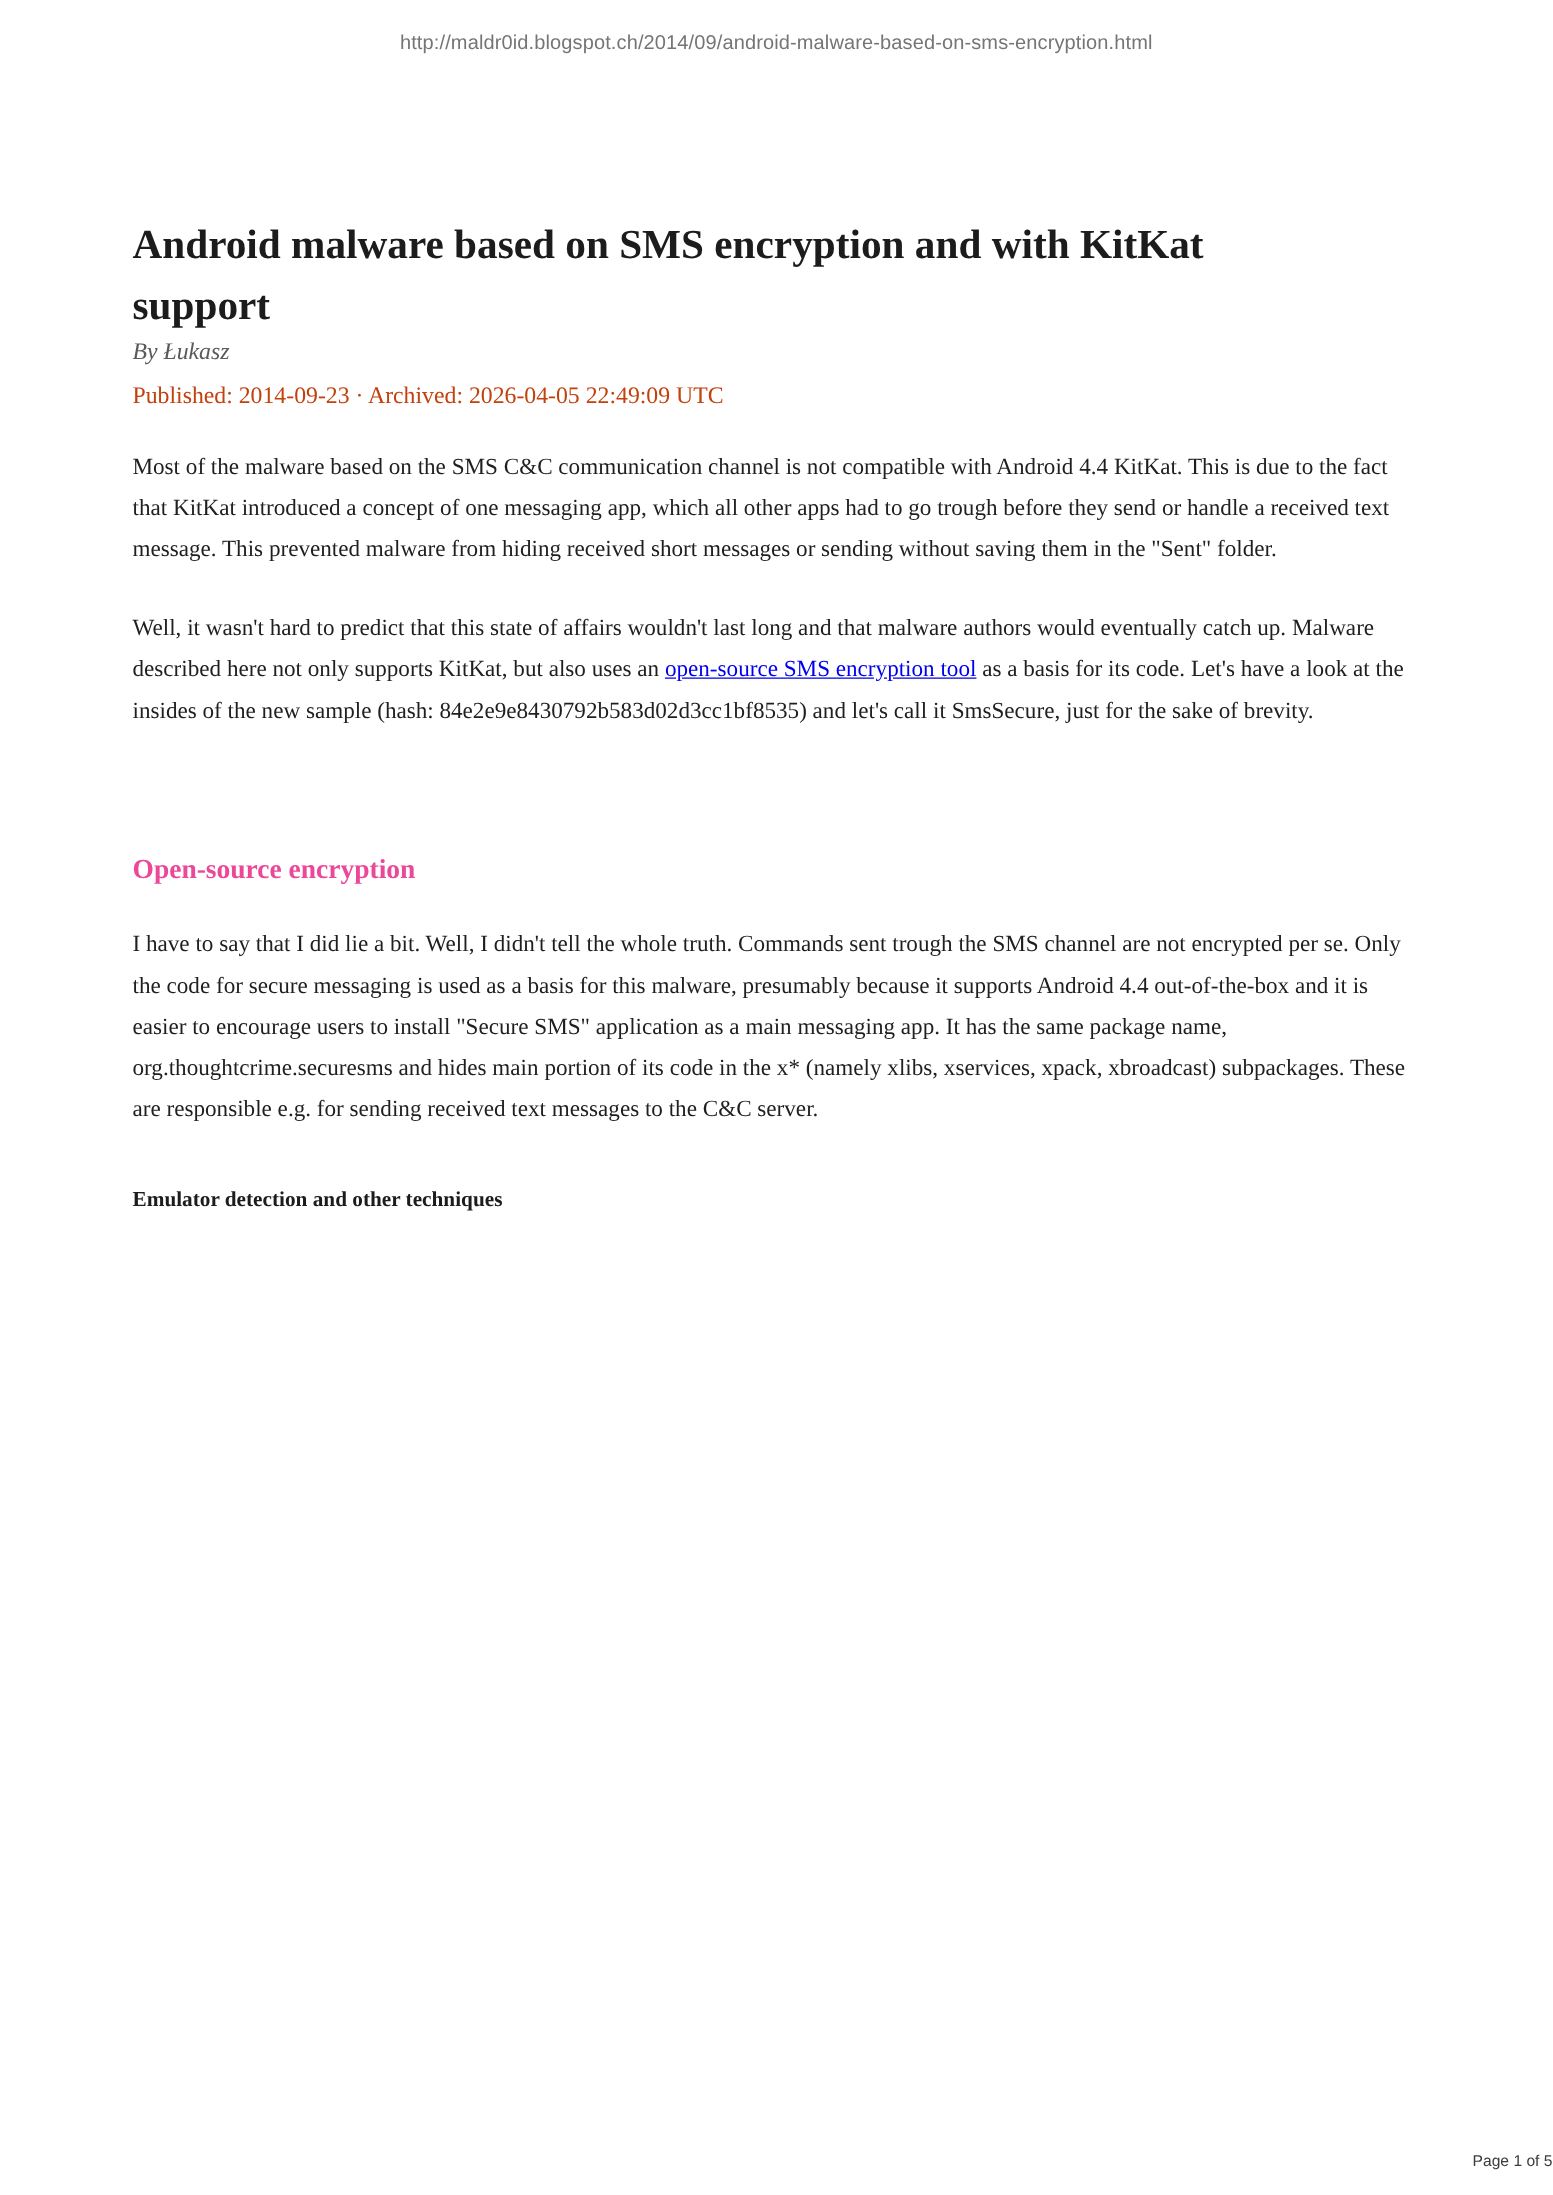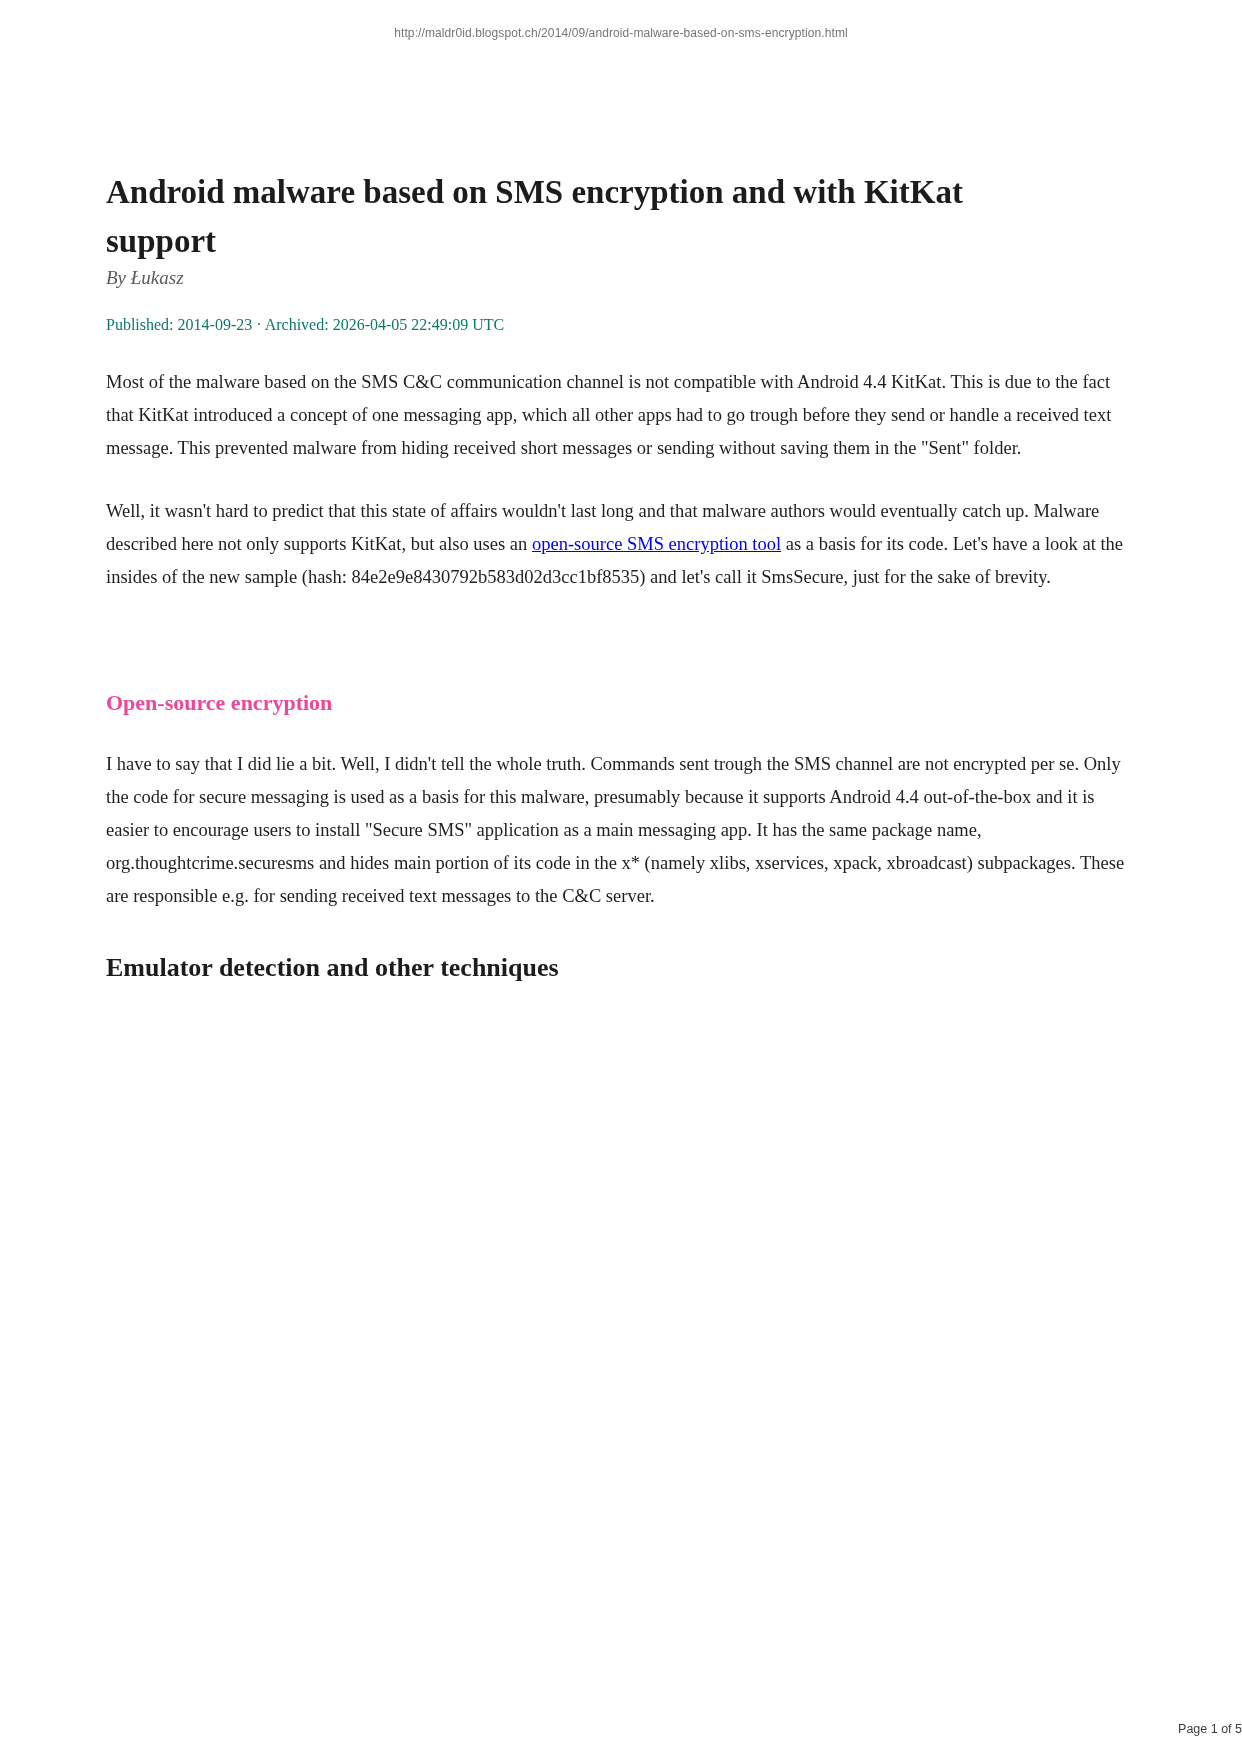--- a/index.html
+++ b/index.html
@@ -13,21 +13,21 @@
     position: relative;
     width: 1242px;
     height: 1756px;
     background: #ffffff;
     overflow: hidden;
   }
   .url-header {
     padding-top: 26px;
     text-align: center;
     font-family: "Liberation Sans", sans-serif;
-    font-size: 12px;
+    font-size: 16px;
     color: #757575;
     letter-spacing: 0.1px;
   }
   .article {
     width: 1030px;
     margin: 0 auto;
     color: #1f1f1f;
   }
   h1.title {
     margin-top: 128px;
@@ -37,41 +37,41 @@
     font-weight: bold;
     color: #1c1c1c;
   }
   .byline {
     font-size: 19px;
     line-height: 24px;
     color: #5a5a5a;
     font-style: italic;
   }
   .meta {
-    margin-top: 24px;
-    font-size: 16px;
+    margin-top: 12px;
+    font-size: 19px;
     line-height: 22px;
-    color: #0f766e;
+    color: #c2410c;
   }
   p.body-para {
     margin-top: 30px;
     font-size: 18.5px;
     line-height: 33px;
     color: #1f1f1f;
   }
   h2.section-h2 {
     margin-top: 94px;
     font-size: 22px;
     line-height: 30px;
     font-weight: bold;
     color: #ec4899;
   }
   h3.section-h3 {
     margin-top: 42px;
-    font-size: 26px;
+    font-size: 17px;
     line-height: 26px;
     font-weight: bold;
     color: #1c1c1c;
   }
   a.inline-link {
     color: #0000EE;
     text-decoration: underline;
   }
   .page-footer {
     position: absolute;

